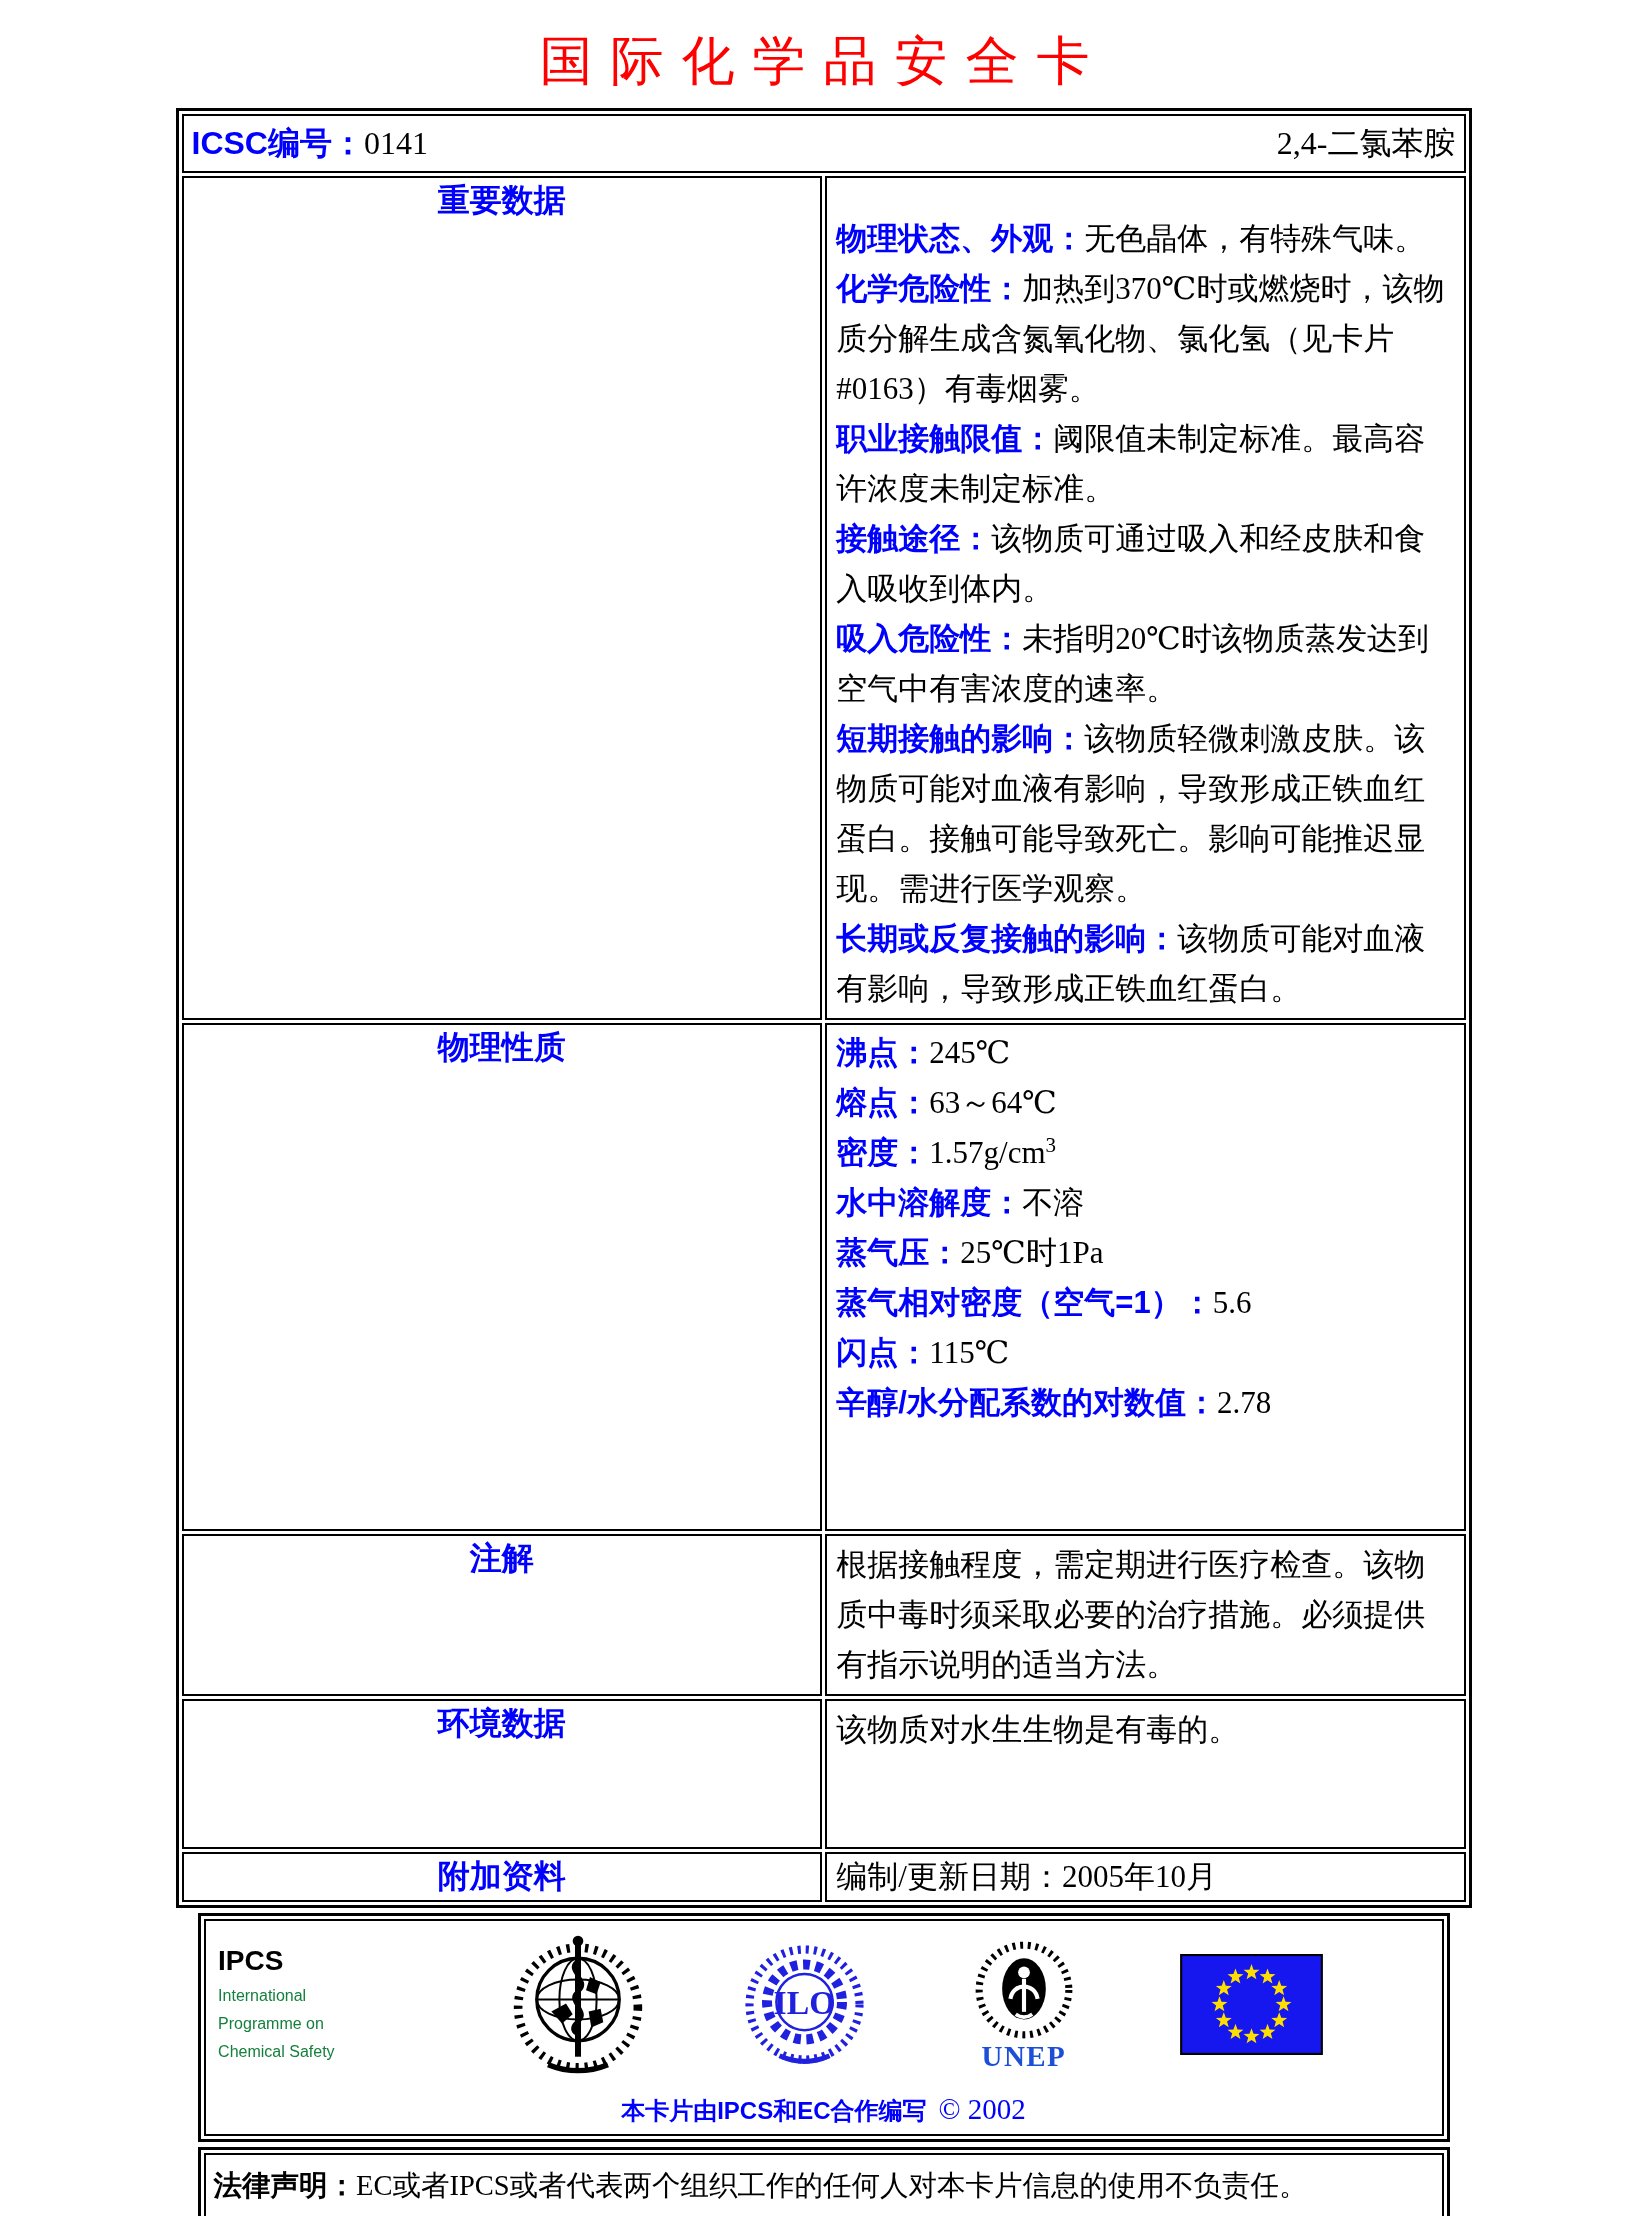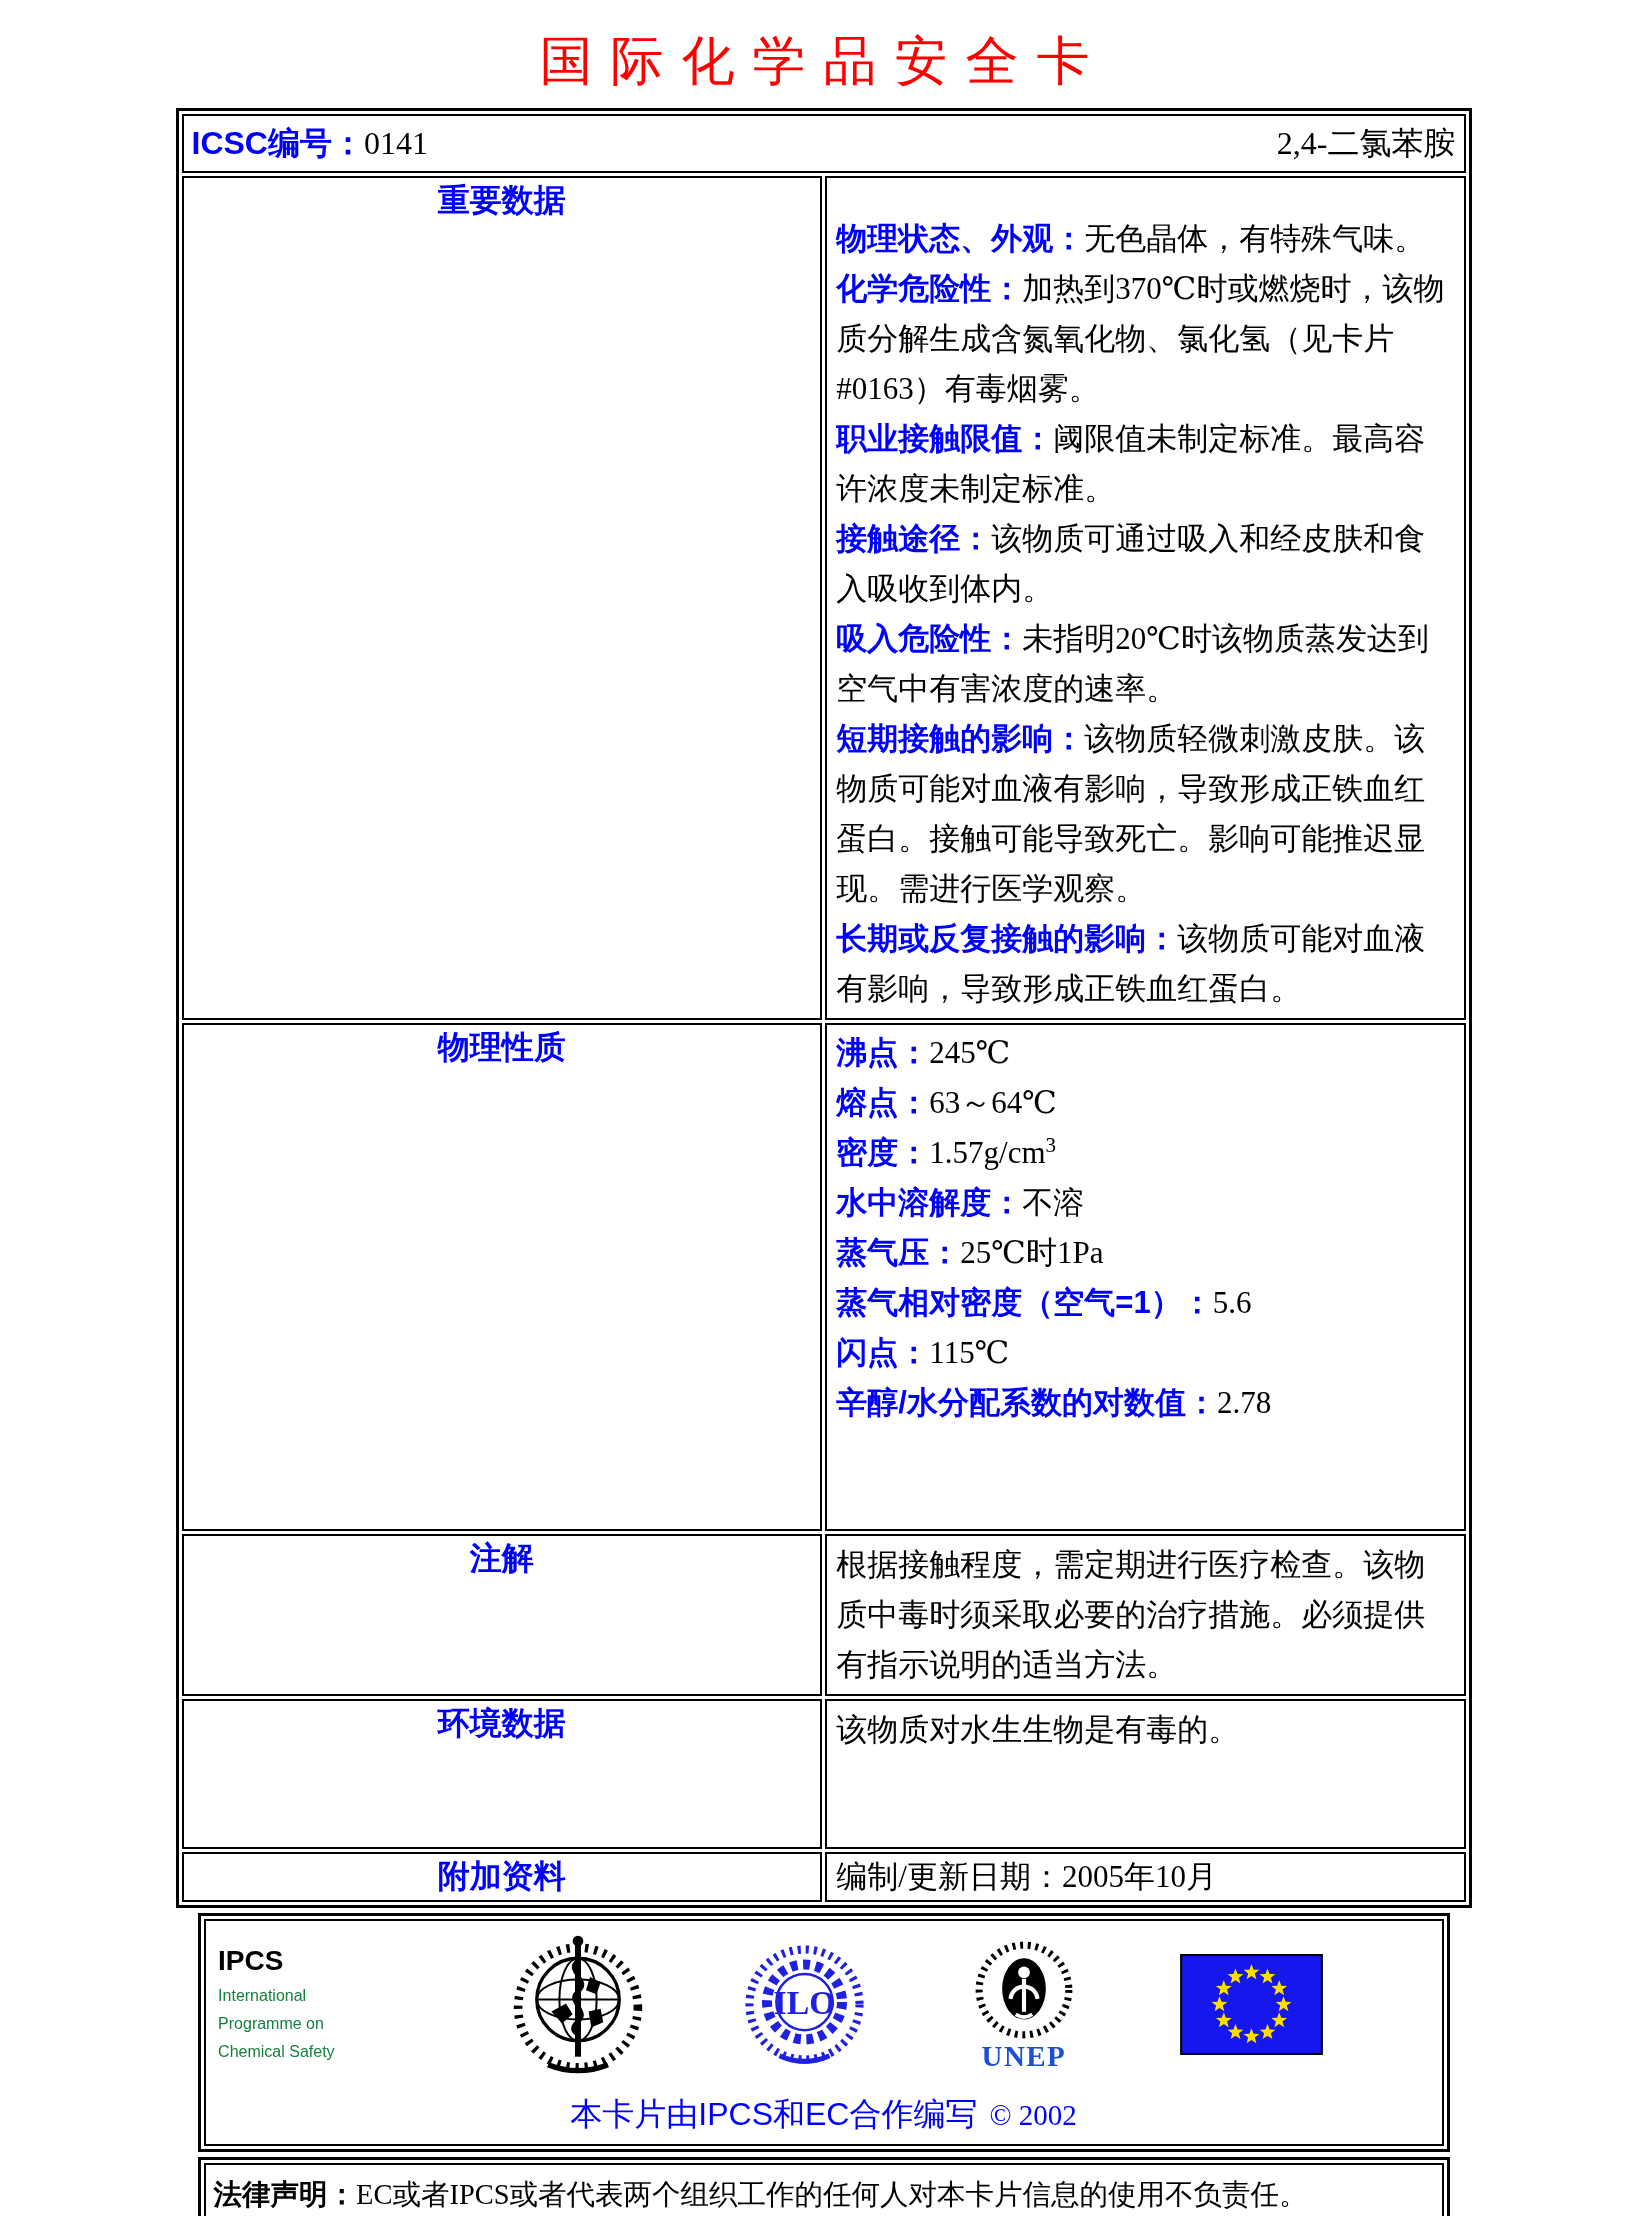--- a/index.html
+++ b/index.html
@@ -115,22 +115,22 @@
     color: #1d4ed8;
     margin-top: -4.2px;
   }
   .logo-caption {
     text-align: center;
     margin-top: 15.3px;
     white-space: nowrap;
   }
   .cap-cn {
     font-family: "Liberation Sans", "DejaVu Sans", sans-serif;
-    font-weight: normal;
-    font-size: 32px;
+    font-weight: bold;
+    font-size: 24px;
     color: #0000ff;
     margin-top: 48px;
   }
   .cap-cc {
     font-family: "Liberation Serif", "DejaVu Serif", serif;
     font-size: 29px;
     color: #0000ff;
     margin-left: 12px;
   }
 
@@ -143,21 +143,21 @@
     border: 3.5px solid #000;
     background: #fff;
   }
   table.legaltbl td { border: 2.1px solid #000; background: #fff; }
   .legal {
     padding: 11px 7px;
     font-size: 28.5px;
     line-height: 36px;
   }
   .legal-label {
-    font-family: Liberation Serif, serif;
+    font-family: Liberation Sans, sans-serif;
     font-weight: bold;
     color: #000;
   }
 </style>
 </head>
 <body>
 
 <div>
 
   <div class="page-title">国际化学品安全卡</div>

